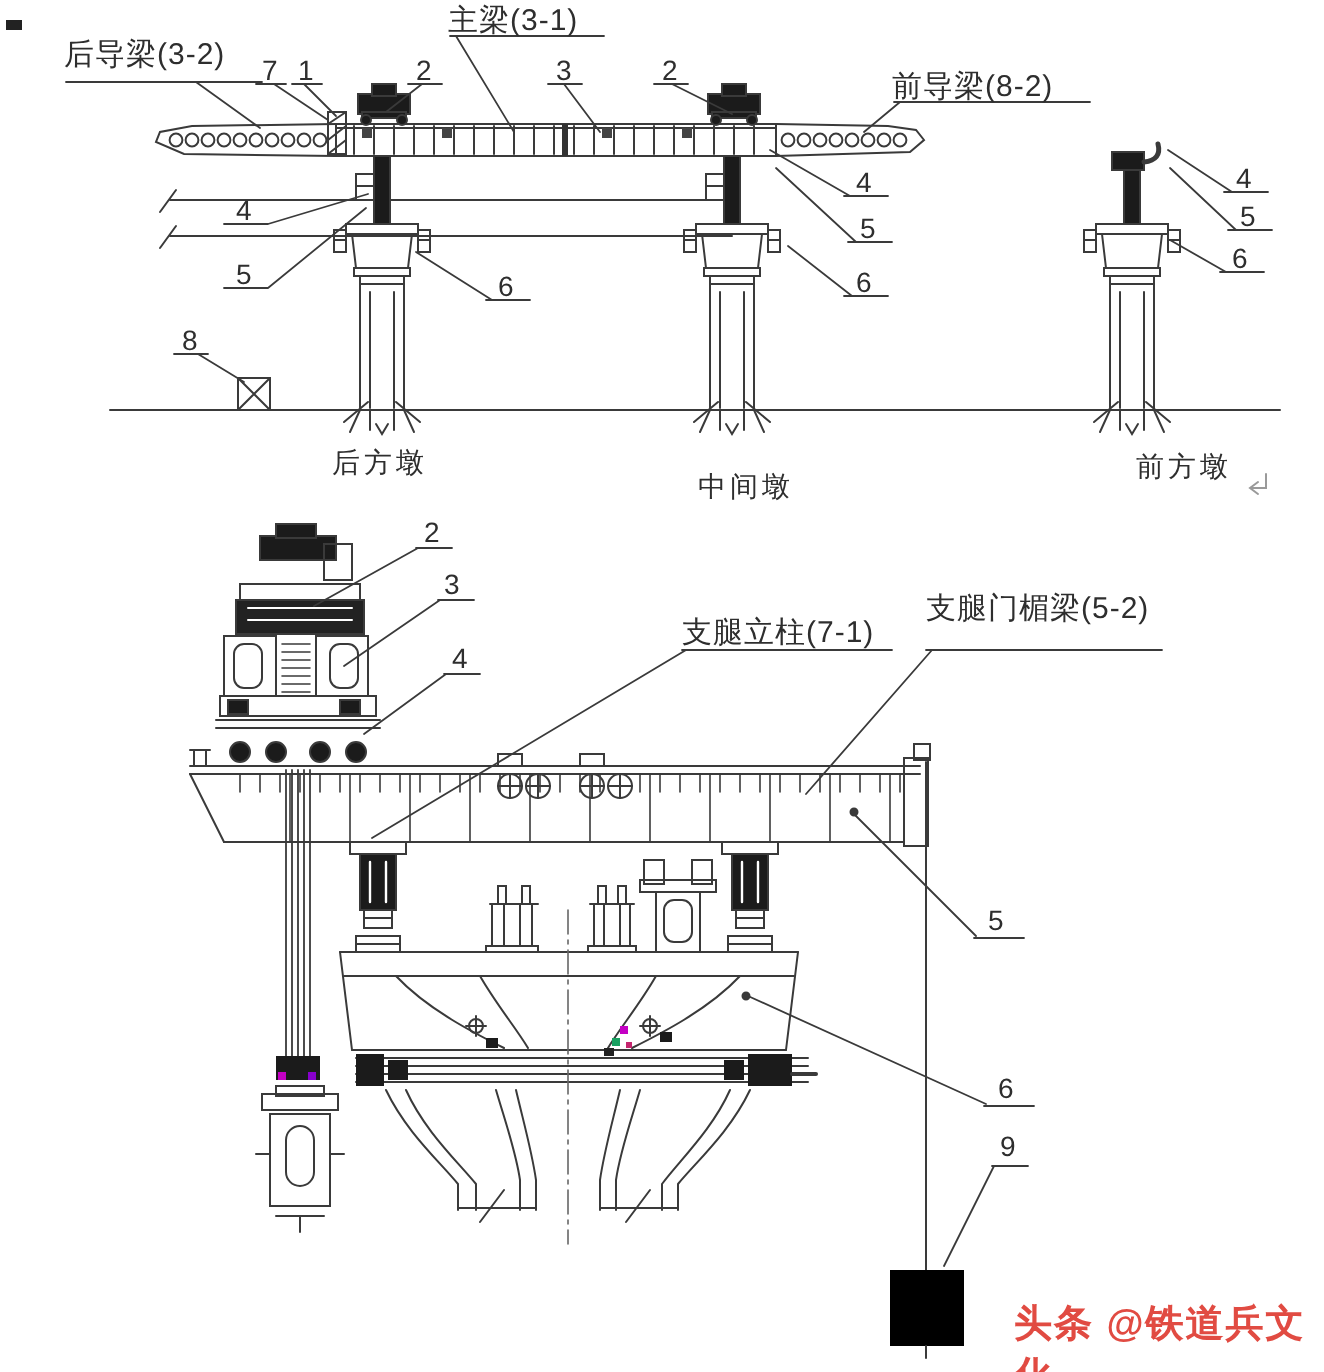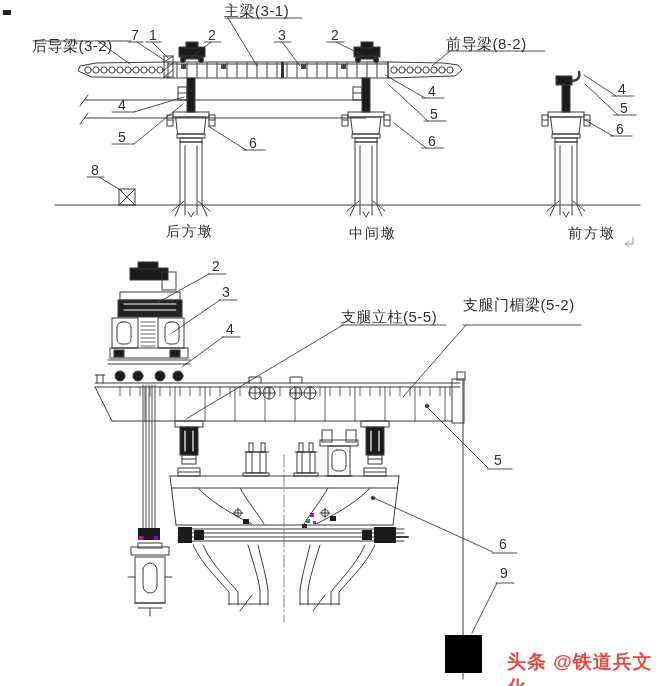--- a/index.html
+++ b/index.html
@@ -305,47 +305,47 @@
       <path d="M487,469H512 M488,468L427,407"></path>
           <circle cx="427" cy="406" r="1.8" fill="#3a3a3a"></circle>
       <path d="M492,553H517 M493,552L374,498"></path>
           <circle cx="373" cy="498" r="1.8" fill="#3a3a3a"></circle>
       <path d="M496,583H514 M497,583L472,633"></path>
     </g>
   </g>
 </svg>
 
 <div class="lbl" style="left:224px;top:3px">主梁(3-1)</div>
-<div class="lbl" style="left:32px;top:38px">后导梁(3-2)</div>
+<div class="lbl" style="left:32px;top:20px">后导梁(3-2)</div>
 <div class="lbl" style="left:446px;top:36px">前导梁(8-2)</div>
 
 <div class="num" style="left:131px;top:28px">7</div>
 <div class="num" style="left:149px;top:28px">1</div>
 <div class="num" style="left:208px;top:28px">2</div>
 <div class="num" style="left:278px;top:28px">3</div>
 <div class="num" style="left:331px;top:28px">2</div>
 <div class="num" style="left:118px;top:98px">4</div>
 <div class="num" style="left:118px;top:130px">5</div>
 <div class="num" style="left:249px;top:136px">6</div>
 <div class="num" style="left:91px;top:163px">8</div>
 <div class="num" style="left:428px;top:84px">4</div>
 <div class="num" style="left:430px;top:107px">5</div>
 <div class="num" style="left:428px;top:134px">6</div>
 <div class="num" style="left:618px;top:82px">4</div>
 <div class="num" style="left:620px;top:101px">5</div>
 <div class="num" style="left:616px;top:122px">6</div>
 
 <div class="pier" style="left:166px;top:224px">后方墩</div>
-<div class="pier" style="left:349px;top:226px">中间墩</div>
+<div class="pier" style="left:349px;top:236px">中间墩</div>
 <div class="pier" style="left:568px;top:226px">前方墩</div>
 
 <div class="num" style="left:212px;top:259px">2</div>
 <div class="num" style="left:222px;top:285px">3</div>
 <div class="num" style="left:226px;top:322px">4</div>
-<div class="lbl" style="left:341px;top:309px">支腿立柱(5-5)</div>
+<div class="lbl" style="left:341px;top:309px">支腿立柱(7-1)</div>
 <div class="lbl" style="left:463px;top:297px">支腿门楣梁(5-2)</div>
 <div class="num" style="left:494px;top:453px">5</div>
 <div class="num" style="left:499px;top:537px">6</div>
 <div class="num" style="left:500px;top:566px">9</div>
 
 <div id="watermark">头条 @铁道兵文化</div>
 
 </div>
 
 </body></html>

